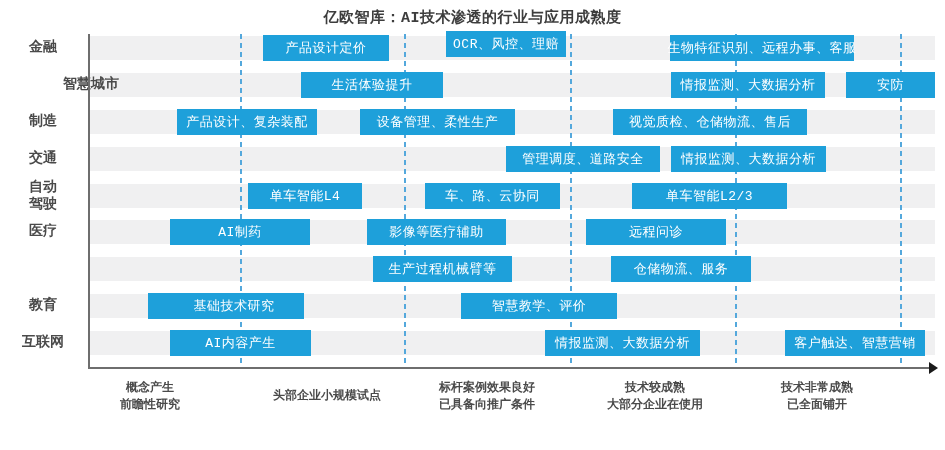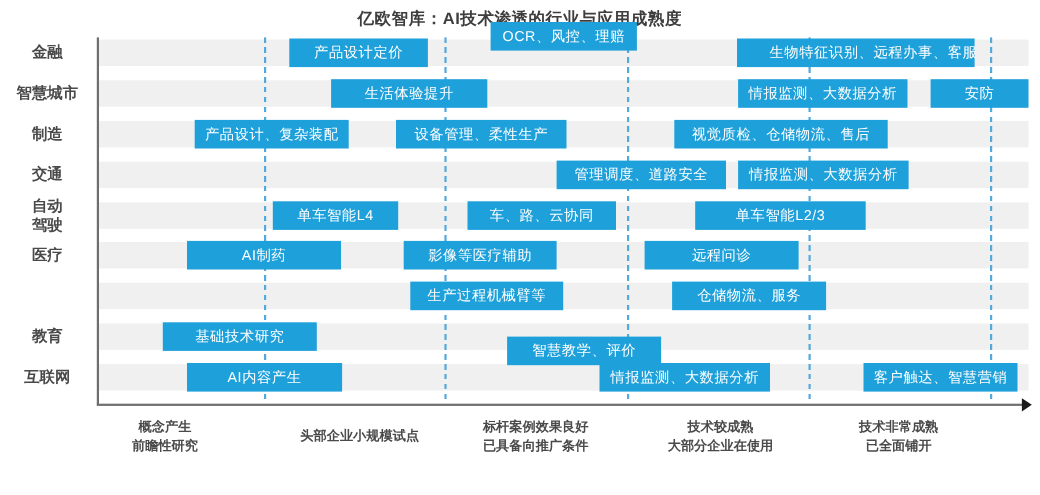--- a/index.html
+++ b/index.html
@@ -1,17 +1,17 @@
 <!DOCTYPE html>
 <html><head>
 <meta charset="utf-8">
 <style>
   html,body{margin:0;padding:0;background:#fff;}
   body{font-family:"Liberation Sans","DejaVu Sans",sans-serif;}
-  .canvas{position:relative;width:945px;height:450px;background:#fff;overflow:hidden;}
+  .canvas{position:relative;width:945px;height:450px;background:#fff;overflow:hidden;font-family:Liberation Mono, monospace;}
   .chart-title{position:absolute;top:8px;left:0;width:100%;text-align:center;
     font-size:15px;font-weight:700;color:#3d3d3d;letter-spacing:.5px;}
   .plot{position:absolute;inset:0;}
   .axis-y{position:absolute;left:88px;top:34px;width:2px;height:334px;background:#6e6e6e;z-index:4;}
   .axis-x{position:absolute;left:88px;top:367px;width:845px;height:2px;background:#6e6e6e;z-index:4;}
   .axis-arrow{position:absolute;left:929px;top:362px;width:0;height:0;z-index:5;
     border-left:9px solid #1a1a1a;border-top:6px solid transparent;border-bottom:6px solid transparent;}
   .row-band{position:absolute;left:90px;width:845px;height:24px;background:#f0f0f1;z-index:1;}
   .row-label{position:absolute;left:0;width:86px;height:36px;display:flex;align-items:center;justify-content:center;
     font-size:14px;font-weight:700;color:#4a4a4a;white-space:pre-line;text-align:center;line-height:1.25;z-index:2;}
@@ -34,24 +34,24 @@
     <div class="axis-x"></div>
     <div class="axis-arrow"></div>
   <div class="divider" style="left: 240px;"></div>
       <div class="divider" style="left: 404px;"></div>
       <div class="divider" style="left: 570px;"></div>
       <div class="divider" style="left: 735px;"></div>
       <div class="divider" style="left: 900px;"></div>
       <div class="row-band" style="top: 36px;"></div>
       <div class="row-label" style="top: 30px;">金融</div>
       <div class="app-box" style="left: 263px; top: 35px; width: 126px;">产品设计定价</div>
-      <div class="app-box" style="left: 446px; top: 20px; width: 133px;">OCR、风控、理赔</div>
-      <div class="app-box" style="left: 670px; top: 35px; width: 184px; padding-left: 32px;">生物特征识别、远程办事、客服</div>
+      <div class="app-box" style="left: 446px; top: 31px; width: 120px;">OCR、风控、理赔</div>
+      <div class="app-box" style="left: 670px; top: 35px; width: 184px;">生物特征识别、远程办事、客服</div>
       <div class="row-band" style="top: 73px;"></div>
-      <div class="row-label" style="top: 67px;">智慧城市</div>
+      <div class="row-label" style="top: 67px; padding-left: 48px;">智慧城市</div>
       <div class="app-box" style="left: 301px; top: 72px; width: 142px;">生活体验提升</div>
       <div class="app-box" style="left: 671px; top: 72px; width: 154px;">情报监测、大数据分析</div>
       <div class="app-box" style="left: 846px; top: 72px; width: 89px;">安防</div>
       <div class="row-band" style="top: 110px;"></div>
       <div class="row-label" style="top: 104px;">制造</div>
       <div class="app-box" style="left: 177px; top: 109px; width: 140px;">产品设计、复杂装配</div>
       <div class="app-box" style="left: 360px; top: 109px; width: 155px;">设备管理、柔性生产</div>
       <div class="app-box" style="left: 613px; top: 109px; width: 194px;">视觉质检、仓储物流、售后</div>
       <div class="row-band" style="top: 147px;"></div>
       <div class="row-label" style="top: 141px;">交通</div>
@@ -66,22 +66,22 @@
       <div class="row-band" style="top: 220px;"></div>
       <div class="row-label" style="top: 214px;">医疗</div>
       <div class="app-box" style="left: 170px; top: 219px; width: 140px;">AI制药</div>
       <div class="app-box" style="left: 367px; top: 219px; width: 139px;">影像等医疗辅助</div>
       <div class="app-box" style="left: 586px; top: 219px; width: 140px;">远程问诊</div>
       <div class="row-band" style="top: 257px;"></div>
       <div class="app-box" style="left: 373px; top: 256px; width: 139px;">生产过程机械臂等</div>
       <div class="app-box" style="left: 611px; top: 256px; width: 140px;">仓储物流、服务</div>
       <div class="row-band" style="top: 294px;"></div>
       <div class="row-label" style="top: 288px;">教育</div>
-      <div class="app-box" style="left: 148px; top: 293px; width: 140px;">基础技术研究</div>
-      <div class="app-box" style="left: 461px; top: 293px; width: 140px; margin-top: 13px;">智慧教学、评价</div>
+      <div class="app-box" style="left: 148px; top: 293px; width: 140px; padding-left: 16px;">基础技术研究</div>
+      <div class="app-box" style="left: 461px; top: 293px; width: 156px;">智慧教学、评价</div>
       <div class="row-band" style="top: 331px;"></div>
       <div class="row-label" style="top: 325px;">互联网</div>
       <div class="app-box" style="left: 170px; top: 330px; width: 141px;">AI内容产生</div>
       <div class="app-box" style="left: 545px; top: 330px; width: 155px;">情报监测、大数据分析</div>
       <div class="app-box" style="left: 785px; top: 330px; width: 140px;">客户触达、智慧营销</div>
       <div class="stage-label" style="left: 150px;">
         <div>概念产生</div>
         <div>前瞻性研究</div>
       </div>
       <div class="stage-label" style="left: 327px;">

